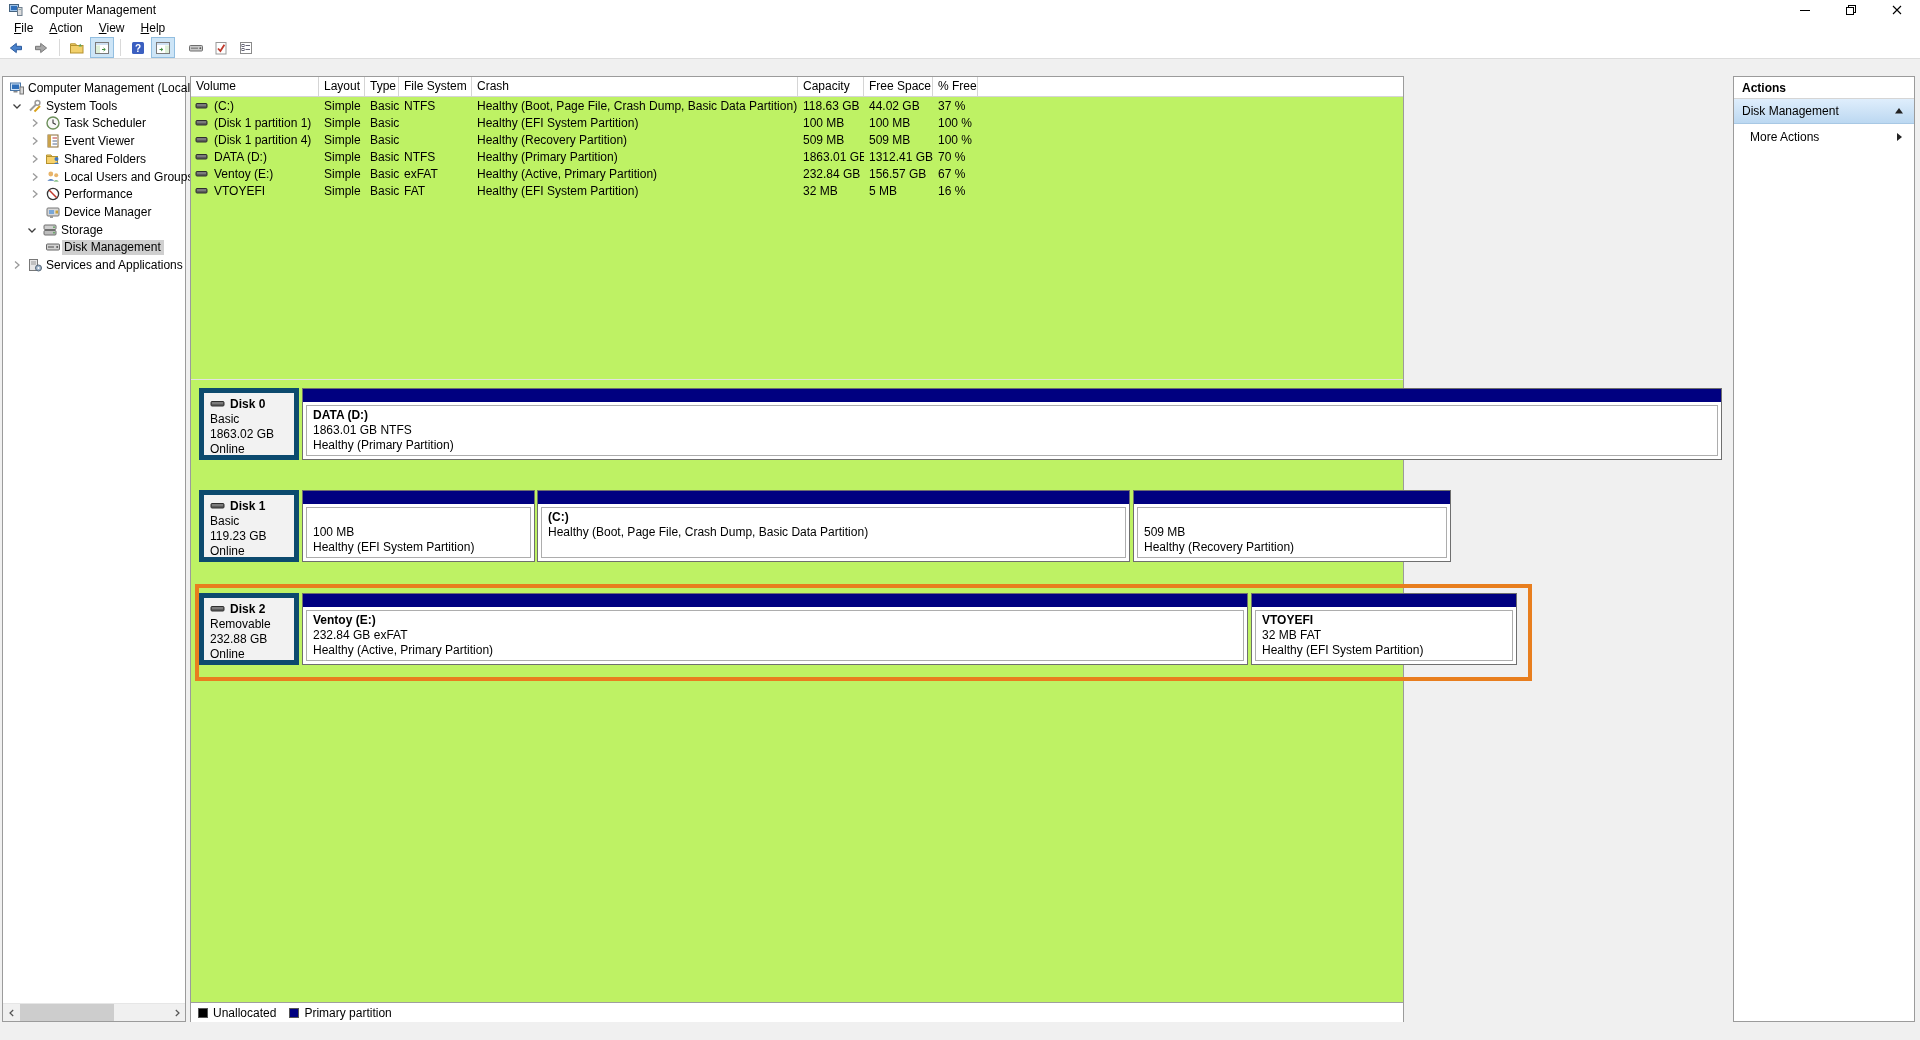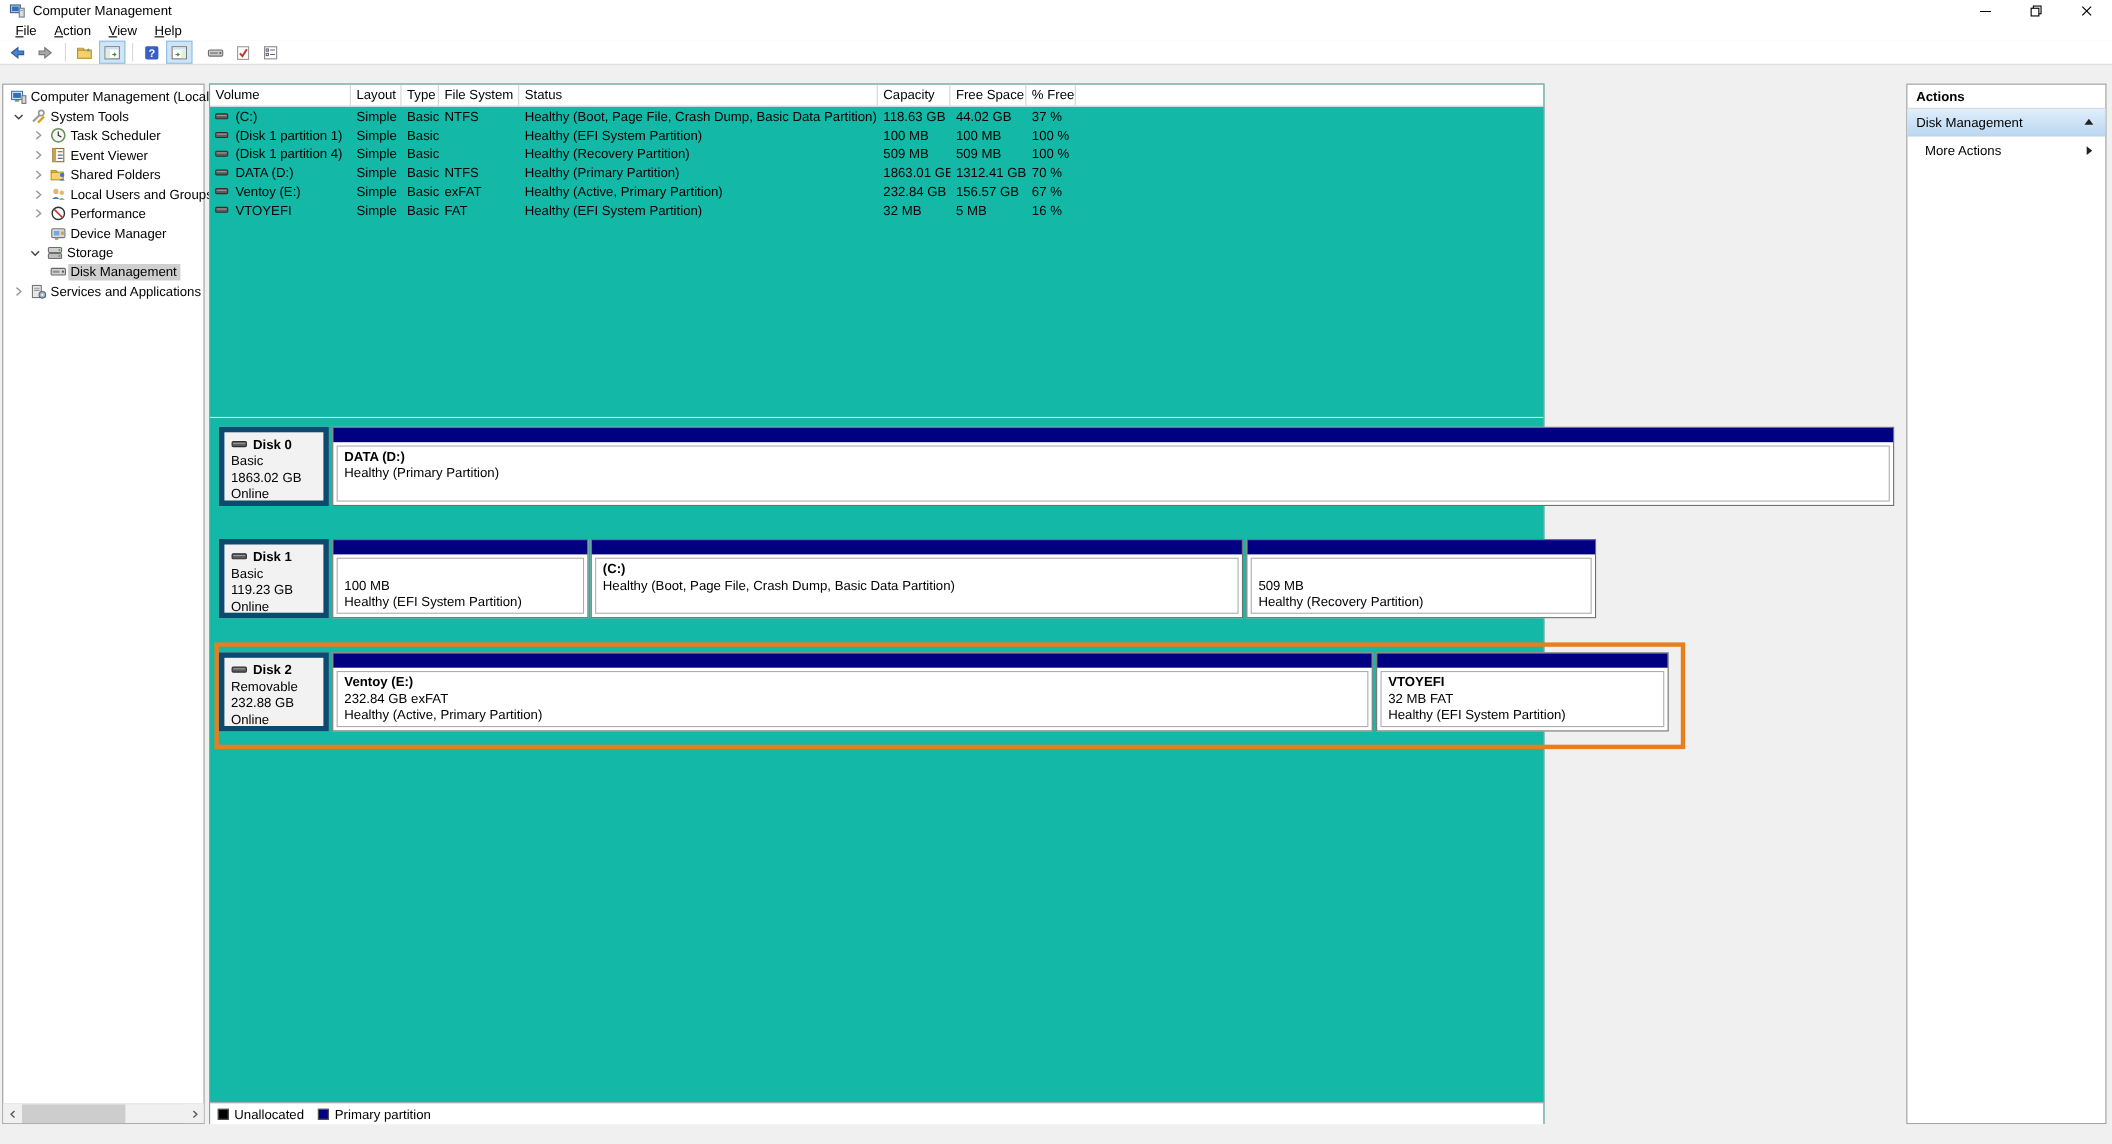--- a/index.html
+++ b/index.html
@@ -21,21 +21,21 @@
 
   
   .toolbar{position:absolute;left:0;top:37px;width:100%;height:22px;background:#fff;border-bottom:1px solid #dcdcdc;display:flex;align-items:center;padding-left:4px;box-sizing:border-box;}
   .tool-btn{width:24px;height:21px;display:flex;align-items:center;justify-content:center;margin-right:1px;border:1px solid transparent;box-sizing:border-box;}
   .tool-btn.pressed{background:#cde5f7;border:1px solid #92bee0;}
   .tool-sep{width:1px;height:17px;background:#d9d9d9;margin:0 5px;}
   .tool-gap{width:8px;}
 
   
   .tree-panel{position:absolute;left:2px;top:76px;width:184px;height:946px;background:#fff;border:1px solid #9b9b9b;box-sizing:border-box;}
-  .main-panel{position:absolute;left:190px;top:76px;width:1214px;height:946px;background:#14b8a6;border:1px solid #9b9b9b;box-sizing:border-box;}
+  .main-panel{position:absolute;left:190px;top:76px;width:1214px;height:946px;background:#bef264;border:1px solid #9b9b9b;box-sizing:border-box;}
   .actions-panel{position:absolute;left:1733px;top:76px;width:182px;height:946px;background:#fff;border:1px solid #9b9b9b;box-sizing:border-box;}
   .statusbar{position:absolute;left:0;top:1022px;width:100%;height:18px;background:#f0f0f0;}
 
   
   .tree-item{position:absolute;height:18px;display:flex;align-items:center;white-space:nowrap;width:100%;}
   .tree-item .expander{position:absolute;width:16px;height:16px;top:1px;}
   .tree-item .t-icon{position:absolute;width:16px;height:16px;top:1px;}
   .tree-item .t-label{position:absolute;top:2px;padding:0 3px 1px 2px;}
   .tree-item.selected .t-label{background:#cfcfcf;}
 
@@ -398,21 +398,21 @@
         </div>
     </div>
   </div>
 
   <div class="main-panel">
     <div class="vol-header" id="vol-header">
         <div class="vh-cell">Volume</div>
         <div class="vh-cell">Layout</div>
         <div class="vh-cell">Type</div>
         <div class="vh-cell">File System</div>
-        <div class="vh-cell">Status</div>
+        <div class="vh-cell">Crash</div>
         <div class="vh-cell">Capacity</div>
         <div class="vh-cell">Free Space</div>
         <div class="vh-cell">% Free</div>
         <div class="vh-cell"></div>
       </div>
     <div id="vol-rows">
         <div class="vol-row" style="top: 20px;">
           <div class="vr-cell">
             <span class="icon">
               <svg width="14" height="10" viewBox="0 0 14 10" xmlns="http://www.w3.org/2000/svg">
@@ -619,20 +619,21 @@
               <span>Disk 0</span>
             </div>
             <div class="ln">Basic</div>
             <div class="ln">1863.02 GB</div>
             <div class="ln">Online</div>
           </div>
           <div class="part" style="left: 111px; width: 1420px;">
             <div class="part-band" style="background: rgb(0, 0, 128);"></div>
             <div class="part-inner">
               <div class="pt-title">DATA (D:)</div>
+              <div class="pt-line">1863.01 GB NTFS</div>
               <div class="pt-line">Healthy (Primary Partition)</div>
             </div>
           </div>
         </div>
         <div class="disk-row" style="left: 0px; top: 413px; width: 100%;">
           <div class="disk-label">
             <div class="hdr">
               <span class="icon">
                 <svg width="16" height="10" viewBox="0 0 16 10" xmlns="http://www.w3.org/2000/svg">
                   <rect x="1" y="2.5" width="13" height="4.5" rx="1" fill="#5c5c5c" stroke="#2e2e2e"></rect>

